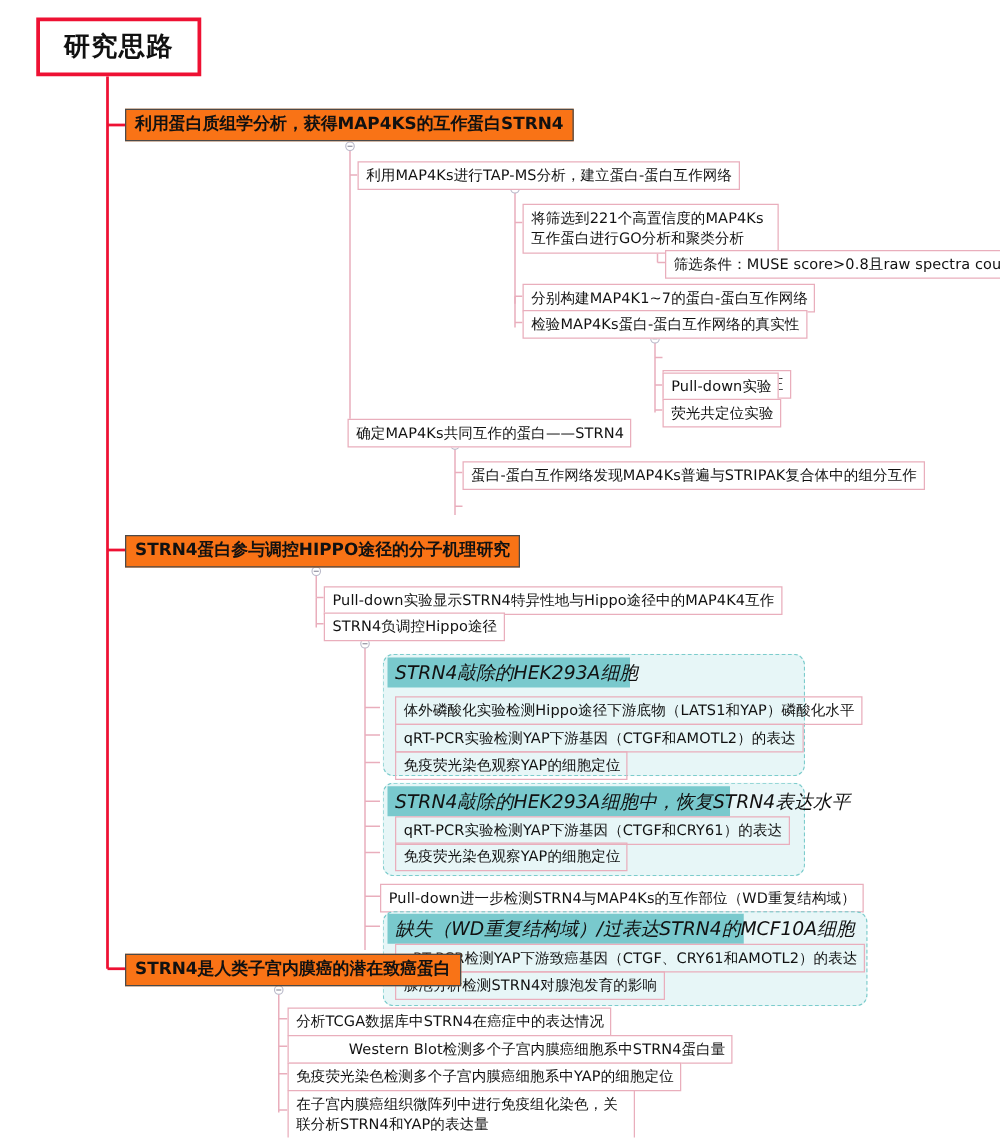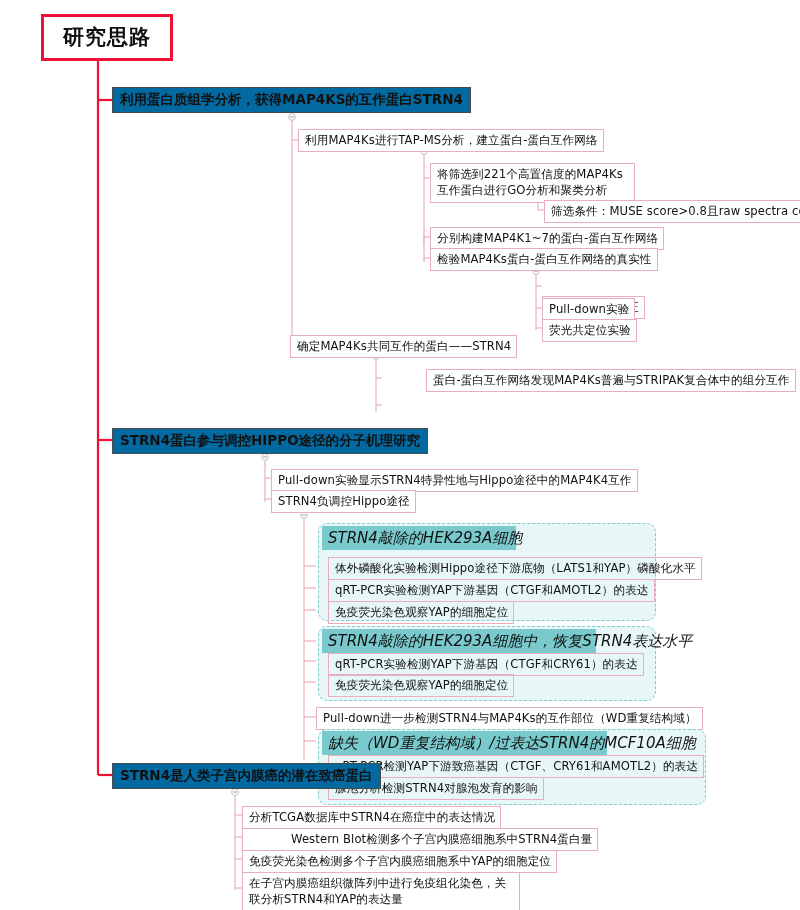--- a/index.html
+++ b/index.html
@@ -1,39 +1,39 @@
 <!DOCTYPE html>
 <html lang="zh"><head>
 <meta charset="utf-8">
 <style>
   html,body{margin:0;padding:0;}
   body{
     width:800px;height:910px;background:#ffffff;
     font-family:"DejaVu Sans","Liberation Sans",sans-serif;
     color:#1a1a1a;position:relative;overflow:hidden;
   }
-  #canvas{position:absolute;left:16px;top:0;width:708px;height:910px;}
+  #canvas{position:absolute;left:4px;top:0;width:708px;height:910px;}
   .svg-layer{position:absolute;left:0;top:0;width:800px;height:910px;pointer-events:none;}
 
   
   .root-box{
     position:absolute;left:25px;top:14px;width:132px;height:47px;
     border:3px solid #ee1133;background:#ffffff;
     display:flex;align-items:center;justify-content:center;
     box-sizing:border-box;
   }
   .root-box .txt{
     font-size:21px;font-weight:bold;letter-spacing:1px;color:#111;
     line-height:1;
   }
 
   
   .lvl1{
     position:absolute;box-sizing:border-box;
-    border:1.6px solid #4a4a4a;background:#0369a1;
+    border:1.6px solid #4a4a4a;background:#f97316;
     padding:3px 7px 4px 7px;
     font-size:13.5px;font-weight:bold;color:#111;
     white-space:nowrap;line-height:1.25;
   }
 
   
   .pink{
     position:absolute;box-sizing:border-box;
     border:1px solid #e9aebc;background:#ffffff;
     padding:2px 5px 3px 6px;
@@ -165,21 +165,21 @@
   <div class="pink nowrap" style="left:414px;top:227px;">分别构建MAP4K1~7的蛋白-蛋白互作网络</div>
 
   <div class="pink nowrap" style="left:414px;top:248px;">检验MAP4Ks蛋白-蛋白互作网络的真实性</div>
 
   <div class="pink nowrap" style="left:526px;top:276px;margin-top:20px;">反向TAP-MS验证</div>
   <div class="pink nowrap" style="left:526px;top:298px;">Pull-down实验</div>
   <div class="pink nowrap" style="left:526px;top:319px;">荧光共定位实验</div>
 
   <div class="pink nowrap" style="left:274px;top:335px;">确定MAP4Ks共同互作的蛋白——STRN4</div>
 
-  <div class="pink nowrap" style="left:366px;top:369px;margin-left:44px;">蛋白-蛋白互作网络发现MAP4Ks普遍与STRIPAK复合体中的组分互作</div>
+  <div class="pink nowrap" style="left:366px;top:369px;">蛋白-蛋白互作网络发现MAP4Ks普遍与STRIPAK复合体中的组分互作</div>
 
 
   <div class="lvl1" style="left:96px;top:428px;">STRN4蛋白参与调控HIPPO途径的分子机理研究</div>
 
   <div class="pink nowrap" style="left:255px;top:469px;">Pull-down实验显示STRN4特异性地与Hippo途径中的MAP4K4互作</div>
   <div class="pink nowrap" style="left:255px;top:490px;">STRN4负调控Hippo途径</div>
 
   <div class="teal-group" style="left:302px;top:523px;width:338px;height:98px;"></div>
   <div class="teal-head" style="left:306px;top:526px;width:194px;">STRN4敲除的HEK293A细胞</div>
   <div class="pink nowrap on-teal" style="left:312px;top:557px;">体外磷酸化实验检测Hippo途径下游底物（LATS1和YAP）磷酸化水平</div>

